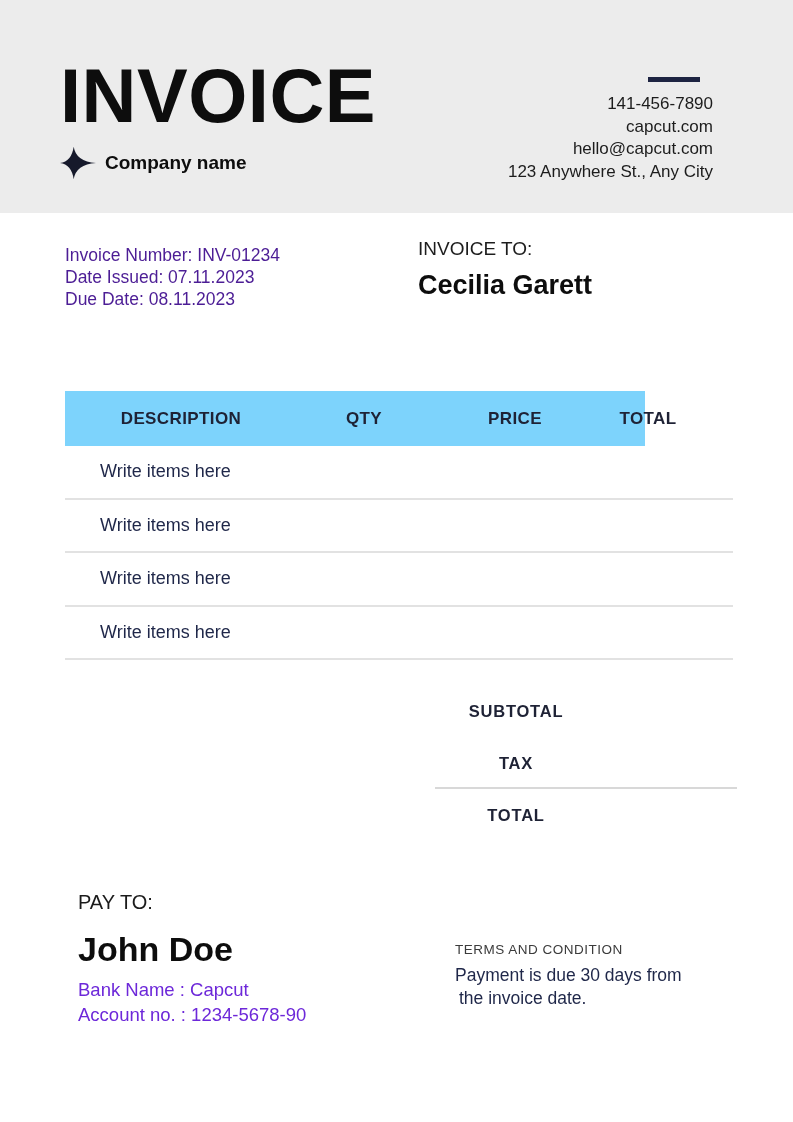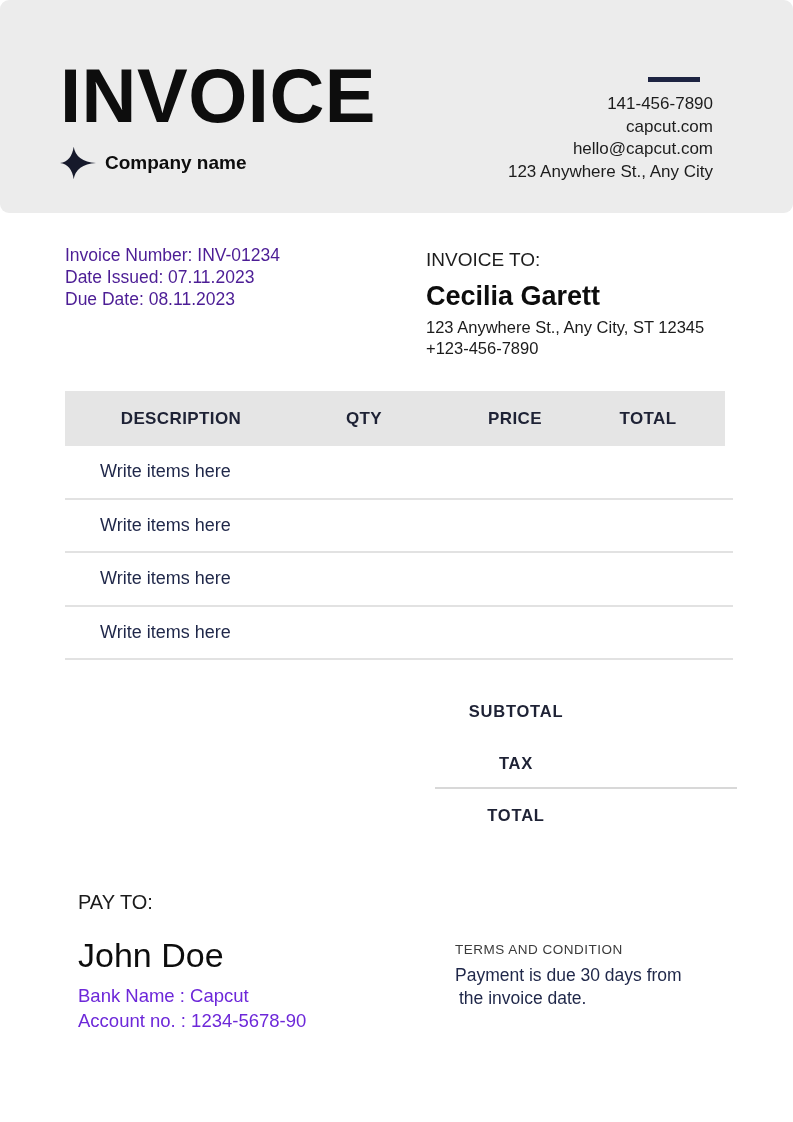--- a/index.html
+++ b/index.html
@@ -19,21 +19,20 @@
     width:793px;height:1122px;
     background:#ffffff;
     overflow:hidden;
   }
 
   
   .header-band{
     position:absolute;left:0;top:0;
     width:793px;height:213px;
     background:var(--band-gray);
-    border-radius:9px;
   }
   .invoice-title{
     position:absolute;left:60px;top:58px;
     font-size:76px;font-weight:bold;letter-spacing:0.5px;
     color:#0d0d0d;line-height:1;
   }
   .company-row{
     position:absolute;left:60px;top:144px;
     display:flex;align-items:center;gap:9px;
   }
@@ -49,31 +48,31 @@
     position:absolute;top:93px;right:80px;
     text-align:right;font-size:17px;line-height:22.5px;color:#1c1c1c;
   }
 
   
   .meta-block{
     position:absolute;left:65px;top:244px;
     font-size:17.5px;line-height:22px;color:#4c1d95;
   }
   .billto-block{
-    position:absolute;left:418px;top:248px;margin-left:8px;
+    position:absolute;left:418px;top:237px;
   }
   .billto-label{font-size:19px;color:#1d1d1d;line-height:24px;}
   .customer-name{font-size:27px;font-weight:bold;color:#0d0d0d;margin-top:9px;line-height:30px;}
   .customer-addr{font-size:16.5px;line-height:20.5px;color:#1b1b1b;margin-top:6px;}
 
   
   .table-header{
     position:absolute;left:65px;top:391px;
-    width:660px;height:55px;
-    background:#e5e5e5;
+    width:580px;height:55px;
+    background:#7dd3fc;
     display:grid;grid-template-columns:232px 134px 168px 98px 28px;
     align-items:center;
   }
   .table-header .th{
     text-align:center;font-size:17px;font-weight:bold;
     letter-spacing:0.4px;color:#1e2235;
   }
   .table-rows{
     position:absolute;left:65px;top:446px;width:668px;
   }
@@ -99,21 +98,21 @@
   .sum-subtotal{top:11px;}
   .sum-tax{top:63px;}
   .sum-divider{
     position:absolute;left:0;top:97px;width:302px;height:2px;background:#D8D8D8;
   }
   .sum-total{top:115px;}
 
   
   .payto-block{position:absolute;left:78px;top:890px;}
   .payto-label{font-size:20px;color:#1b1b1b;line-height:24px;}
-  .payee-name{font-size:34px;font-weight:normal;color:#0d0d0d;line-height:38px;margin-top:22px;}
+  .payee-name{font-size:34px;font-weight:bold;color:#0d0d0d;line-height:38px;margin-top:16px;}
   .bank-lines{font-size:18.5px;line-height:24.5px;color:#6d28d9;margin-top:10px;}
 
   
   .terms-block{position:absolute;left:455px;top:941px;width:295px;}
   .terms-heading{
     font-size:13.5px;letter-spacing:0.5px;color:#3b3b3b;line-height:17px;
   }
   .terms-text{
     margin-top:6px;font-size:17.5px;line-height:23px;color:var(--accent-navy);
   }
@@ -148,24 +147,20 @@
 
   <div class="meta-block">
     <div>Invoice Number: INV-01234</div>
     <div>Date Issued: 07.11.2023</div>
     <div>Due Date: 08.11.2023</div>
   </div>
 
   <div class="billto-block">
     <div class="billto-label">INVOICE TO:</div>
     <div class="customer-name">Cecilia Garett</div>
-    <div class="customer-addr">
-      <div>123 Anywhere St., Any City, ST 12345</div>
-      <div>+123-456-7890</div>
-    </div>
   </div>
 
   <div class="table-header">
     <div class="th">DESCRIPTION</div>
     <div class="th">QTY</div>
     <div class="th">PRICE</div>
     <div class="th">TOTAL</div>
     <div></div>
   </div>
 

